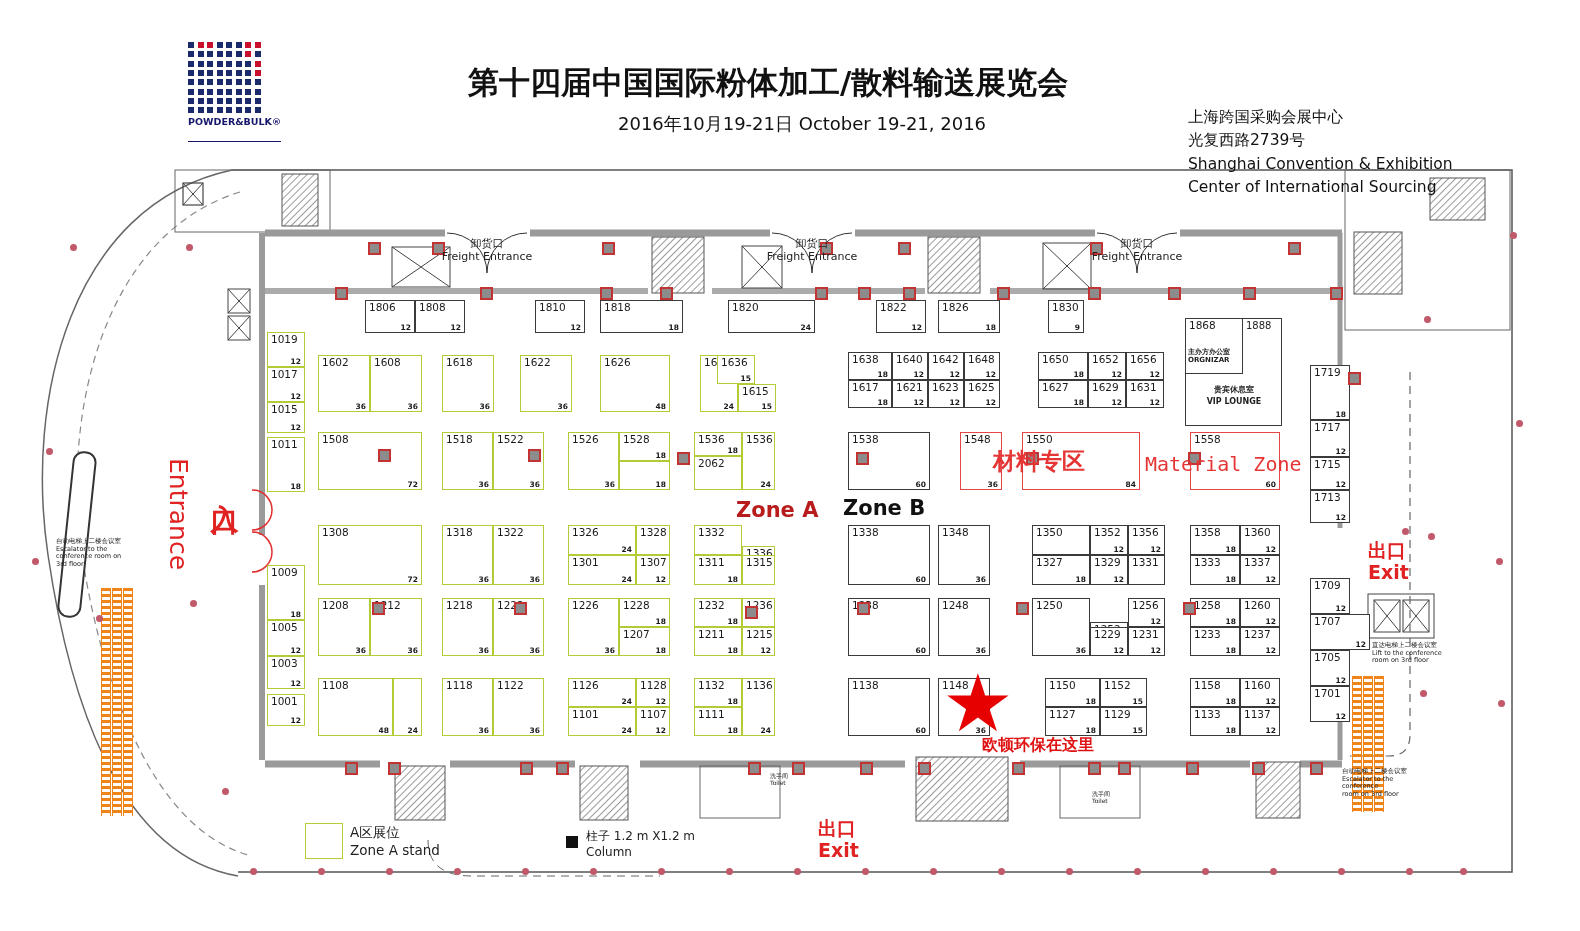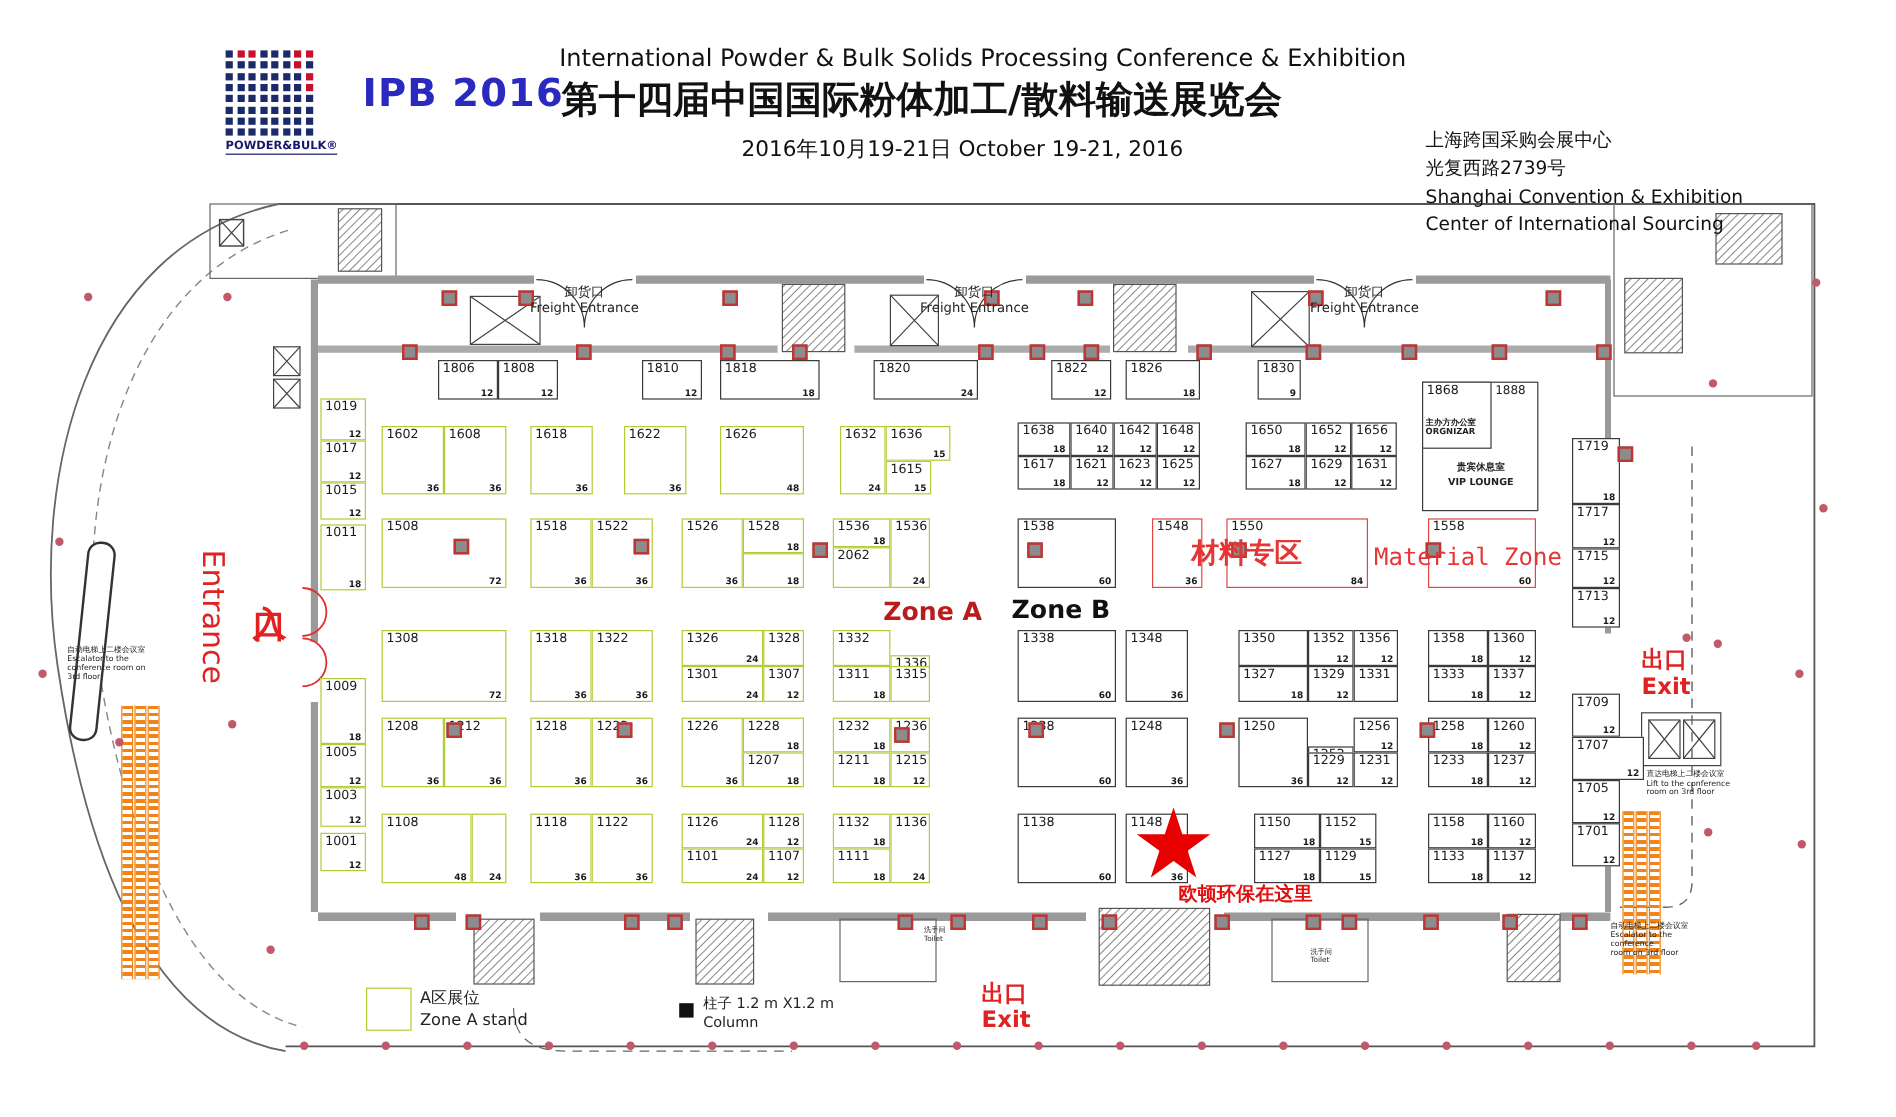--- a/index.html
+++ b/index.html
@@ -9,21 +9,21 @@
   
   .hdr-title-en{position:absolute;left:466px;top:36px;font-size:20px;color:#111;z-index:3;}
   .hdr-title-cn{position:absolute;left:468px;top:62px;font-size:31px;font-weight:bold;color:#111;z-index:3;}
   .hdr-date{position:absolute;left:618px;top:112px;font-size:18px;color:#111;z-index:3;}
   .hdr-venue{position:absolute;left:1188px;top:106px;font-size:15.5px;line-height:1.5;color:#111;z-index:3;}
   .hdr-venue span{display:block;}
   .logo-grid{position:absolute;left:188px;top:42px;width:78px;height:72px;z-index:3;}
   .logo-cell{position:absolute;width:6px;height:6px;background:#1a2a6b;}
   .logo-cell.red{background:#c8102e;}
   .logo-text{position:absolute;left:302px;top:58px;font-size:32px;font-weight:bold;color:#2a2ac0;z-index:3;letter-spacing:1px;}
-  .logo-sub{position:absolute;left:188px;top:116px;font-size:9.5px;font-weight:bold;color:#17176b;border-bottom:1.5px solid #17176b;padding-bottom:1px;z-index:3;}
+  .logo-sub{position:absolute;left:188px;top:116px;font-size:9.5px;font-weight:bold;color:#17176b;border-bottom:1.5px solid #17176b;padding-bottom:14px;z-index:3;}
   
   .booth{position:absolute;background:#fff;box-sizing:border-box;z-index:2;}
   .za{border:1.5px solid #b2cc35;}
   .zb{border:1.2px solid #3a3a3a;}
   .zm{border:1.2px solid #e54545;}
   .bn{position:absolute;top:0;left:3px;font-size:10.5px;color:#1a1a1a;white-space:nowrap;}
   .ba{position:absolute;bottom:0;right:3px;font-size:7.5px;font-weight:bold;color:#1a1a1a;}
   
   .lbl{position:absolute;white-space:pre-line;line-height:1.18;z-index:4;}
   .freight{font-size:11px;text-align:center;color:#222;}
@@ -174,23 +174,21 @@
       <div class="logo-cell" style="left: 66.5px; top: 55.8px;"></div>
       <div class="logo-cell" style="left: 0px; top: 65.1px;"></div>
       <div class="logo-cell" style="left: 9.5px; top: 65.1px;"></div>
       <div class="logo-cell" style="left: 19px; top: 65.1px;"></div>
       <div class="logo-cell" style="left: 28.5px; top: 65.1px;"></div>
       <div class="logo-cell" style="left: 38px; top: 65.1px;"></div>
       <div class="logo-cell" style="left: 47.5px; top: 65.1px;"></div>
       <div class="logo-cell" style="left: 57px; top: 65.1px;"></div>
       <div class="logo-cell" style="left: 66.5px; top: 65.1px;"></div>
     </div>
-  <div class="logo-text">IPB 2016</div>
   <div class="logo-sub">POWDER&amp;BULK®</div>
-  <div class="hdr-title-en">International Powder &amp; Bulk Solids Processing Conference &amp; Exhibition</div>
   <div class="hdr-title-cn">第十四届中国国际粉体加工/散料输送展览会</div>
   <div class="hdr-date">2016年10月19-21日 October 19-21, 2016</div>
   <div class="hdr-venue">
     <span>上海跨国采购会展中心</span>
     <span>光复西路2739号</span>
     <span>Shanghai Convention &amp; Exhibition</span>
     <span>Center of International Sourcing</span>
   </div>
 
   <div id="plan">
@@ -279,21 +277,21 @@
         <span class="ba">36</span>
       </div>
       <div class="booth za" style="left: 600px; top: 355px; width: 70px; height: 57px;">
         <span class="bn">1626</span>
         <span class="ba">48</span>
       </div>
       <div class="booth za" style="left: 700px; top: 355px; width: 38px; height: 57px;">
         <span class="bn">1632</span>
         <span class="ba">24</span>
       </div>
-      <div class="booth za" style="left: 738px; top: 355px; width: 54px; height: 29px;">
+      <div class="booth za" style="left: 717px; top: 355px; width: 38px; height: 29px;">
         <span class="bn">1636</span>
         <span class="ba">15</span>
       </div>
       <div class="booth za" style="left: 738px; top: 384px; width: 38px; height: 28px;">
         <span class="bn">1615</span>
         <span class="ba">15</span>
       </div>
       <div class="booth zb" style="left: 848px; top: 352px; width: 44px; height: 28px;">
         <span class="bn">1638</span>
         <span class="ba">18</span>

